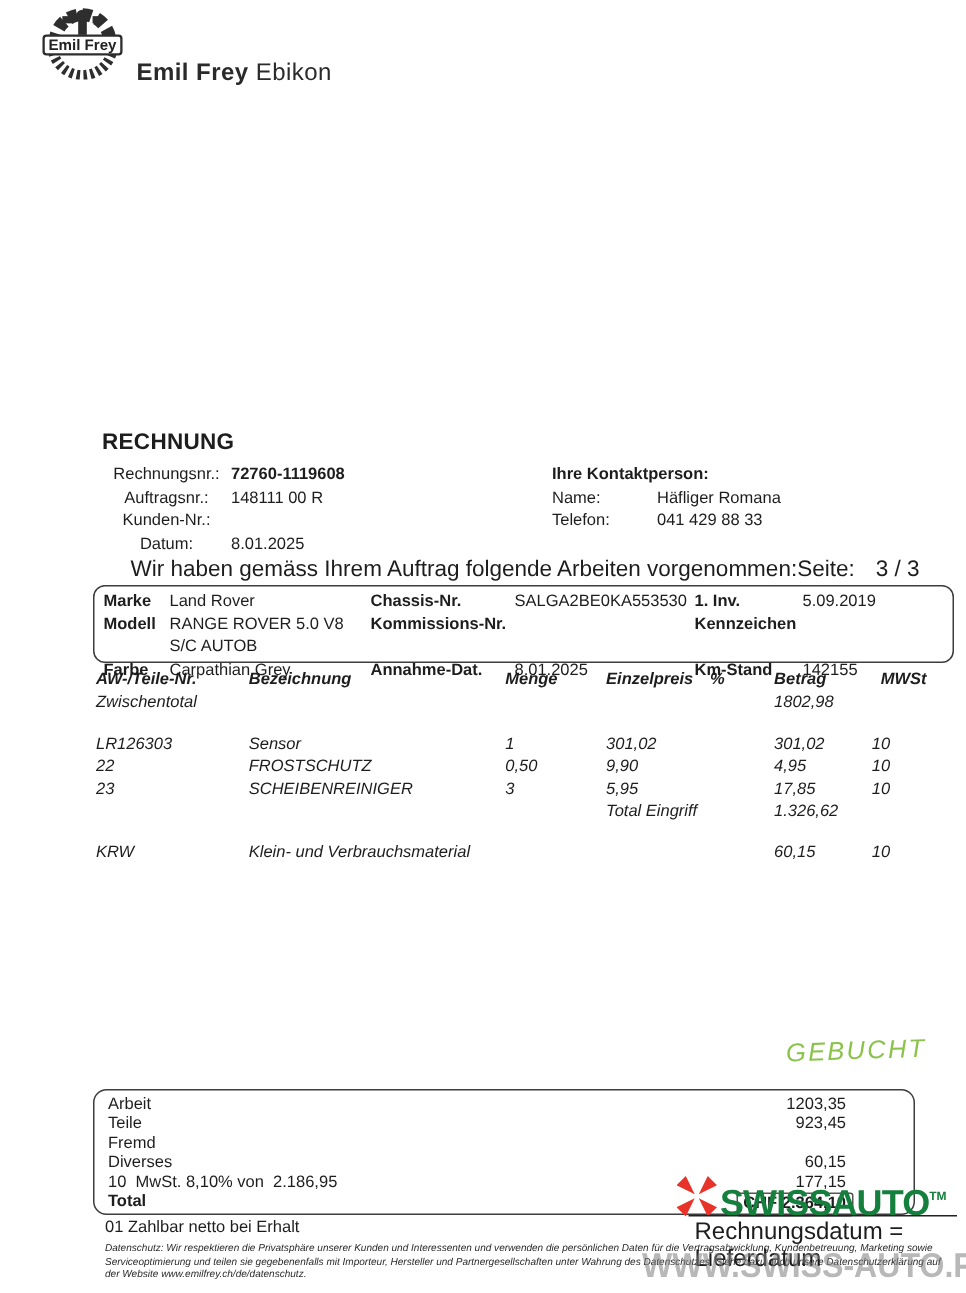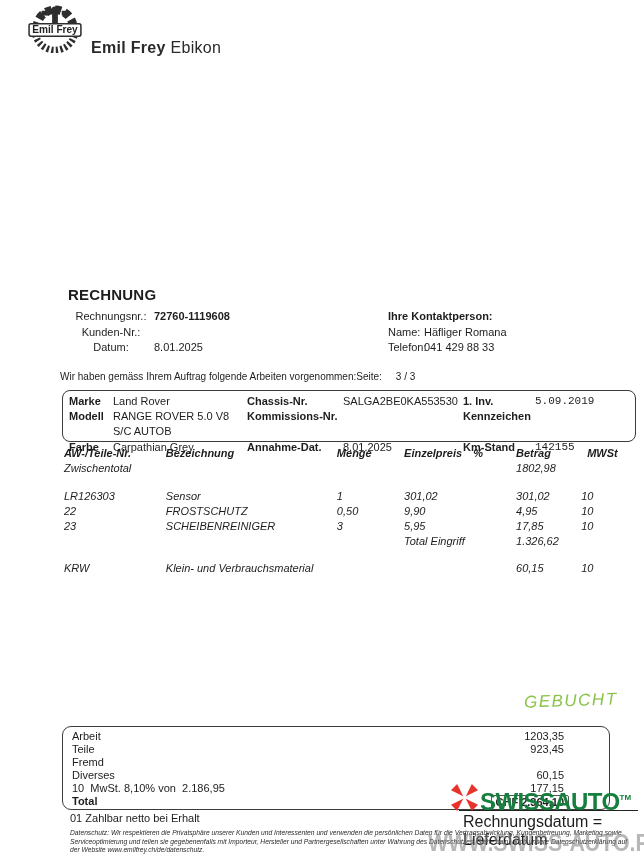--- a/index.html
+++ b/index.html
@@ -14,38 +14,38 @@
   
   .brand { left:28px; top:5px; display:flex; align-items:flex-end; gap:9px; }
   .brand-name { font-size:16px; letter-spacing:0.3px; color:#2a2a2a; white-space:pre; }
 
   
   .doc-title { left:68px; top:286px; font-size:15px; font-weight:bold; letter-spacing:0.2px; }
   .meta { left:68px; top:309px; font-size:11px;text-align:center; }
   .meta .row { display:flex; line-height:15.6px; }
   .meta .lbl { width:86px; }
   .contact { left:368px; top:309px; font-size:11px; }
-  .contact .row { display:flex; line-height:15.6px;margin-left:20px; }
-  .contact .lbl { width:36px; }
-
-  .intro-line { left:60px; top:371px; width:556px; display:flex; justify-content:flex-start; font-size:10px; }
+  .contact .row { display:flex; line-height:15.6px; }
+  .contact .lbl { width:70px; }
+
+  .intro-line { left:72px; top:371px; width:556px; display:flex; justify-content:center; font-size:15px; }
   .page-ind { display:flex; gap:14px; }
 
   
   .veh-box {
     left:62px; top:390px; width:574px; height:52px; box-sizing:border-box;
     border:1.3px solid #3c3c3c; border-radius:8px; padding:3px 18px 0 6px; font-size:11px;
   }
   .veh-row { display:flex; line-height:15.2px; }
   .veh-row .l1 { width:44px; font-weight:bold; }
   .veh-row .v1 { width:134px; }
   .veh-row .l2 { width:96px; font-weight:bold; }
   .veh-row .v2 { width:120px; }
   .veh-row .l3 { width:72px; font-weight:bold; }
-  .veh-row .v3 { flex:1;font-family:Liberation Mono, monospace; }
+  .veh-row .v3 { flex:1; }
 
   
   .worktable { left:64px; top:446px; width:560px; border-collapse:collapse; table-layout:fixed; font-size:11px; }
   .worktable td, .worktable th { padding:0; line-height:15px; vertical-align:top; font-weight:normal; text-align:left; overflow:visible; white-space:nowrap;font-style:italic; }
   .worktable th { font-weight:bold; }
   .c-nr  { width:100px; }
   .c-des { width:168px; }
   .c-qty { width:66px;  text-align:right; }
   .c-up  { width:68px;  text-align:right; }
   .c-pct { width:42px;  text-align:right; }
@@ -111,20 +111,24 @@
   </div>
 
   <div class="abs doc-title">RECHNUNG</div>
 
   <div class="abs meta">
     <div class="row">
       <span class="lbl">Rechnungsnr.:</span>
       <span class="b">72760-1119608</span>
     </div>
     <div class="row">
+      <span class="lbl">Auftragsnr.:</span>
+      <span>148111 00 R</span>
+    </div>
+    <div class="row">
       <span class="lbl">Kunden-Nr.:</span>
       <span></span>
     </div>
     <div class="row">
       <span class="lbl">Datum:</span>
       <span>8.01.2025</span>
     </div>
   </div>
 
   <div class="abs contact">

